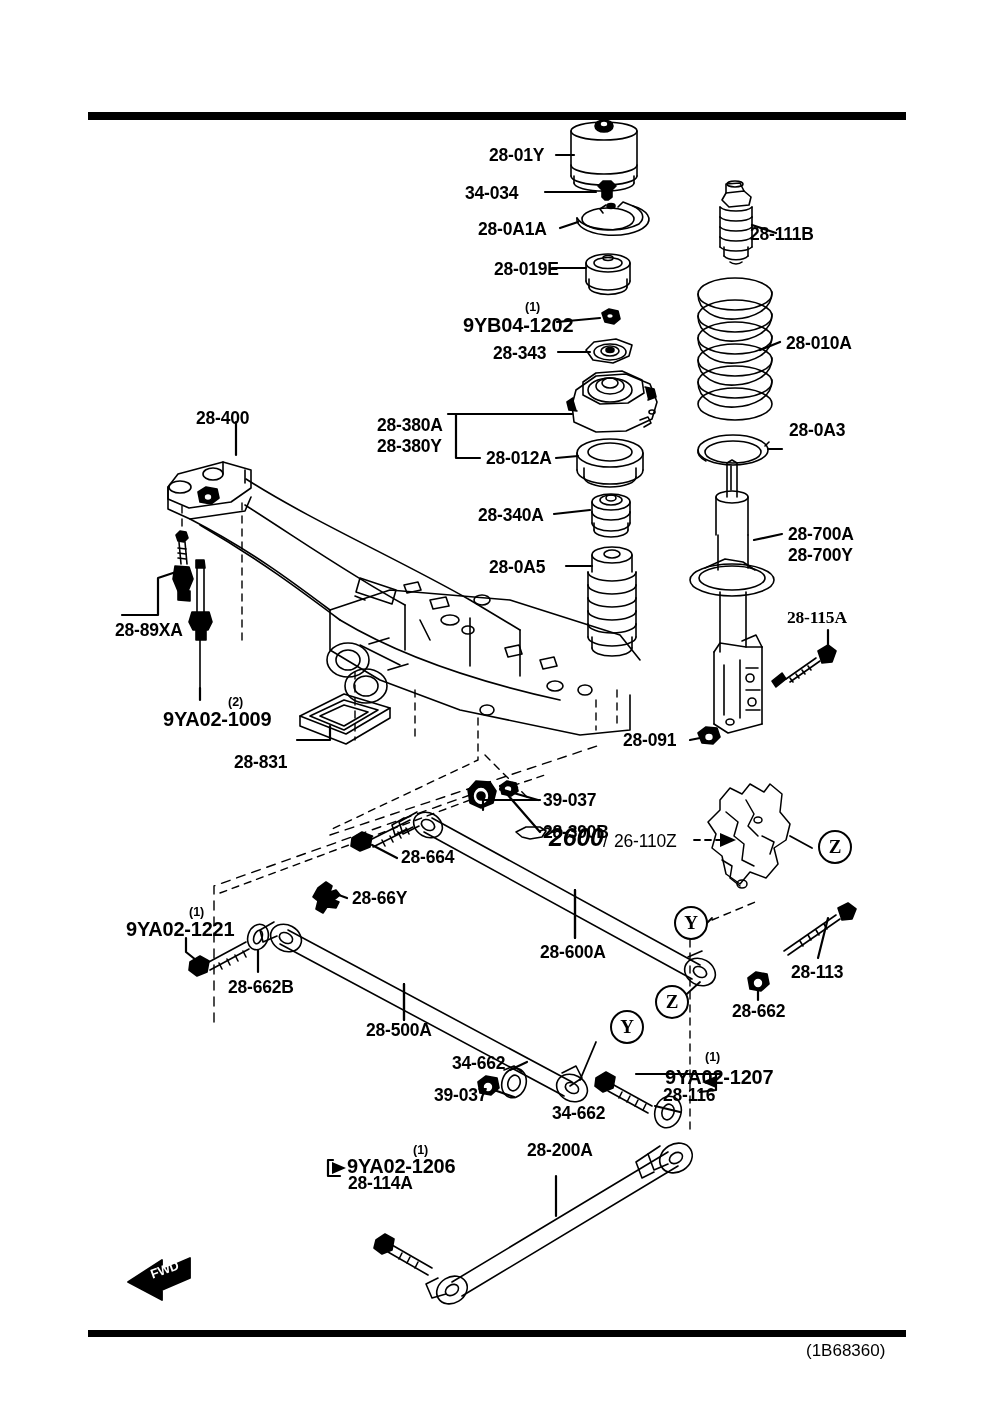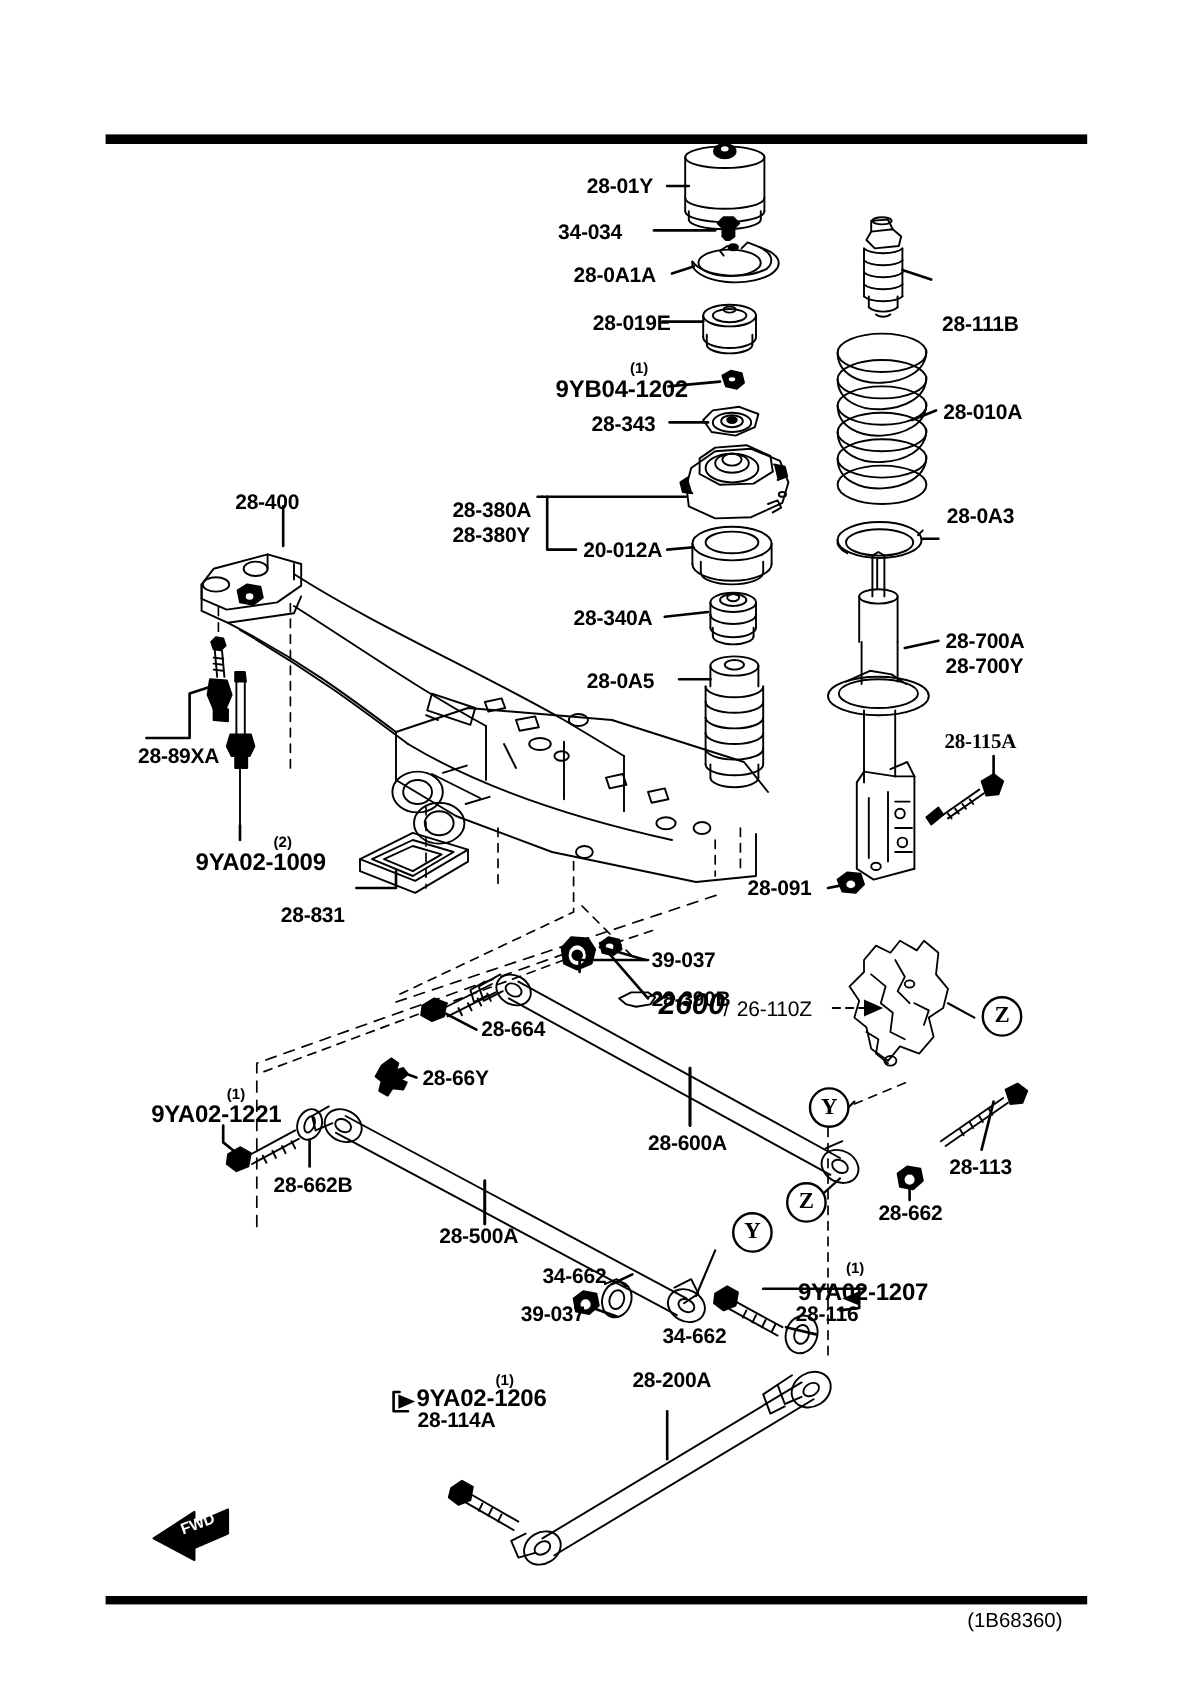--- a/index.html
+++ b/index.html
@@ -492,25 +492,25 @@
 
   <div class="lbl s18" style="left:489px;top:145px;text-align:right;">28-01Y</div>
   <div class="lbl s18" style="left:465px;top:183px;">34-034</div>
   <div class="lbl s18" style="left:478px;top:219px;">28-0A1A</div>
   <div class="lbl s18" style="left:494px;top:259px;">28-019E</div>
   <div class="qty" style="left:525px;top:300px;">(1)</div>
   <div class="lbl s15" style="left:463px;top:314px;">9YB04-1202</div>
   <div class="lbl s18" style="left:493px;top:343px;">28-343</div>
   <div class="lbl s18" style="left:377px;top:415px;">28-380A</div>
   <div class="lbl s18" style="left:377px;top:436px;">28-380Y</div>
-  <div class="lbl s18" style="left:486px;top:448px;">20-012A</div>
+  <div class="lbl s18" style="left:486px;top:448px;">28-012A</div>
   <div class="lbl s18" style="left:478px;top:505px;">28-340A</div>
   <div class="lbl s18" style="left:489px;top:557px;">28-0A5</div>
 
-  <div class="lbl s18" style="left:785px;top:224px;margin-top:36px;">28-111B</div>
+  <div class="lbl s18" style="left:750px;top:224px;">28-111B</div>
   <div class="lbl s18" style="left:786px;top:333px;">28-010A</div>
   <div class="lbl s18" style="left:789px;top:420px;">28-0A3</div>
   <div class="lbl s18" style="left:788px;top:524px;">28-700A</div>
   <div class="lbl s18" style="left:788px;top:545px;">28-700Y</div>
   <div class="lbl s18" style="left:787px;top:607px;font-family:Liberation Serif, serif;">28-115A</div>
   <div class="lbl s18" style="left:623px;top:730px;">28-091</div>
 
   <div class="lbl s18" style="left:196px;top:408px;">28-400</div>
   <div class="lbl s18" style="left:115px;top:620px;">28-89XA</div>
   <div class="qty" style="left:228px;top:695px;">(2)</div>

